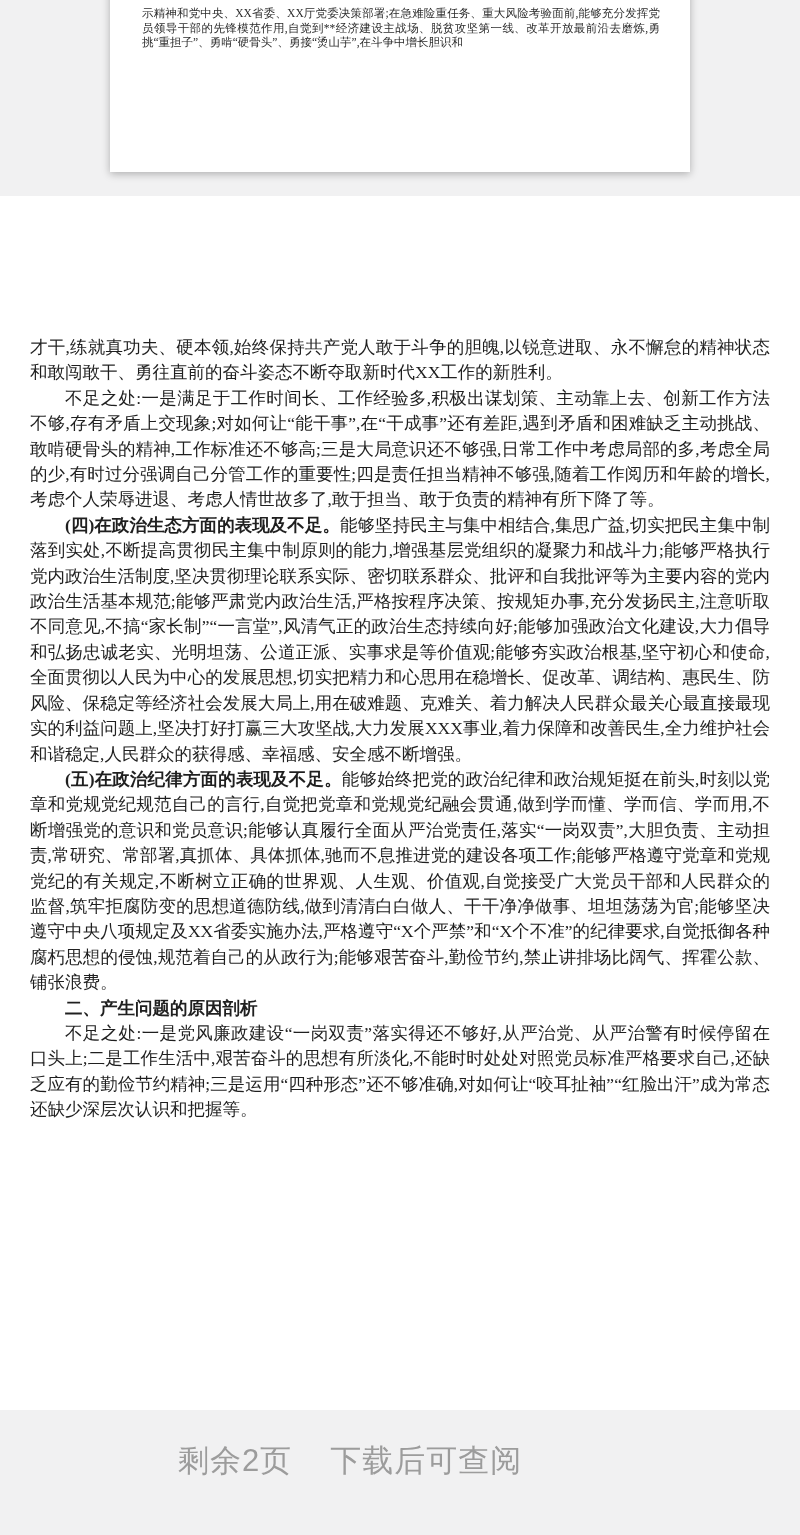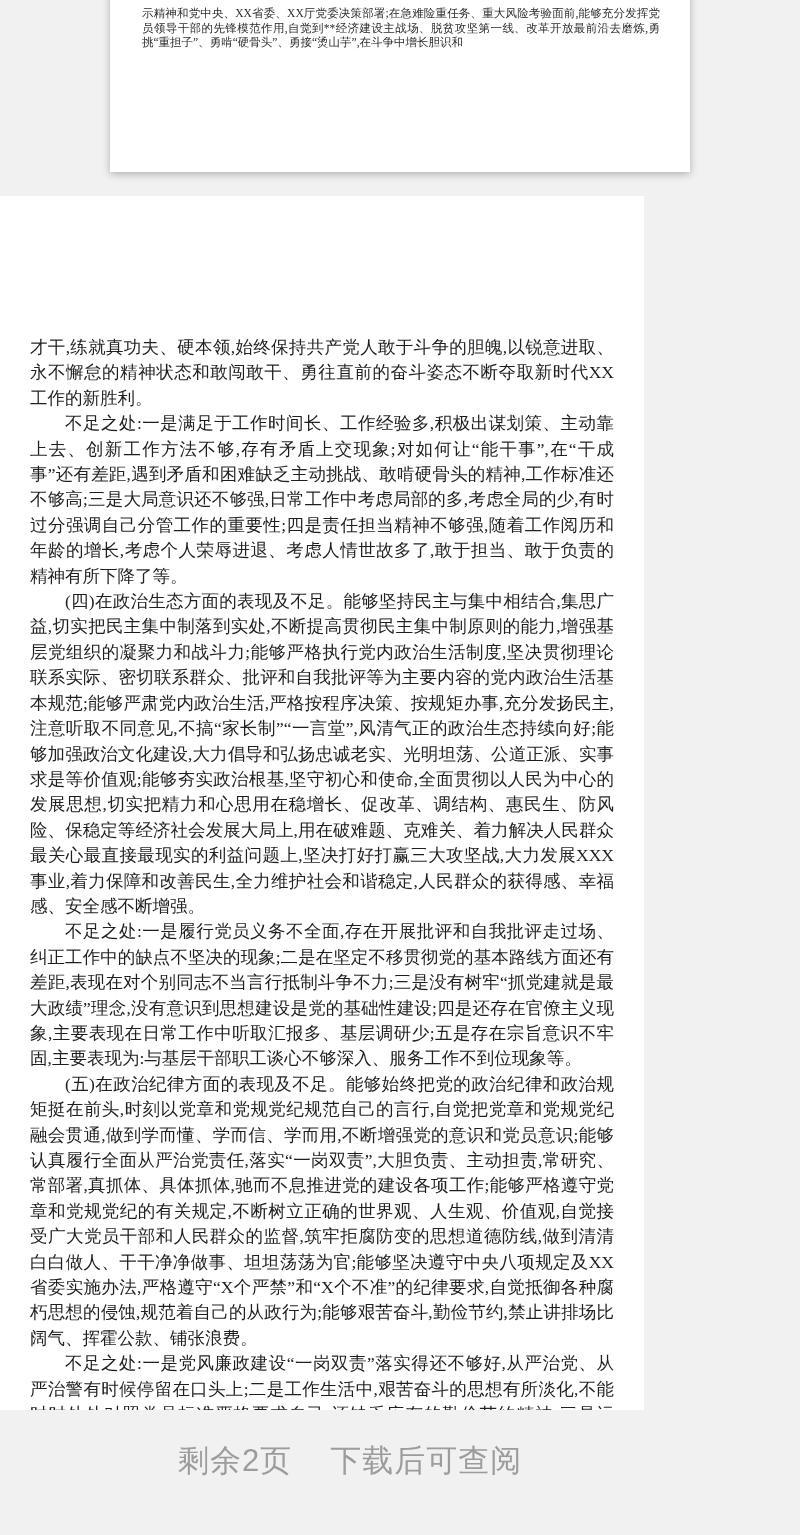--- a/index.html
+++ b/index.html
@@ -29,37 +29,37 @@
     padding: 28px 30px 0 32px;
     font-size: 11.5px;
     line-height: 14.5px;
     text-align: justify;
     color: #2c2c2c;
   }
   
   .page-main {
     left: 0;
     top: 196px;
-    width: 644px;
+    width: 800px;
     height: 1214px;
     padding: 139px 30px 0 30px;
     box-sizing: border-box;
     overflow: hidden;
   }
   .para {
     margin: 0;
     font-size: 17.5px;
     line-height: 25.4px;
     text-align: justify;
     color: #1f1f1f;
     text-indent: 2em;
     word-break: break-all;
   }
   .para.cont { text-indent: 0; }
-  .para .lead { font-weight: normal; }
+  .para .lead { font-weight: bold; }
   
   .footer {
     position: absolute;
     left: 0;
     top: 1440px;
     width: 700px;
     text-align: center;
     color: #9c9c9c;
     font-family: "Liberation Sans", "DejaVu Sans", sans-serif;
     font-size: 31px;
@@ -74,23 +74,22 @@
 <div>
 
   <div class="page page-prev">
     <p class="prev-text">示精神和党中央、XX省委、XX厅党委决策部署;在急难险重任务、重大风险考验面前,能够充分发挥党员领导干部的先锋模范作用,自觉到**经济建设主战场、脱贫攻坚第一线、改革开放最前沿去磨炼,勇挑“重担子”、勇啃“硬骨头”、勇接“烫山芋”,在斗争中增长胆识和</p>
   </div>
 
   <div class="page page-main">
     <p class="para cont"><b class="lead"></b><span>才干,练就真功夫、硬本领,始终保持共产党人敢于斗争的胆魄,以锐意进取、永不懈怠的精神状态和敢闯敢干、勇往直前的奋斗姿态不断夺取新时代XX工作的新胜利。</span></p>
     <p class="para"><b class="lead"></b><span>不足之处:一是满足于工作时间长、工作经验多,积极出谋划策、主动靠上去、创新工作方法不够,存有矛盾上交现象;对如何让“能干事”,在“干成事”还有差距,遇到矛盾和困难缺乏主动挑战、敢啃硬骨头的精神,工作标准还不够高;三是大局意识还不够强,日常工作中考虑局部的多,考虑全局的少,有时过分强调自己分管工作的重要性;四是责任担当精神不够强,随着工作阅历和年龄的增长,考虑个人荣辱进退、考虑人情世故多了,敢于担当、敢于负责的精神有所下降了等。</span></p>
     <p class="para"><b class="lead">(四)在政治生态方面的表现及不足。</b><span>能够坚持民主与集中相结合,集思广益,切实把民主集中制落到实处,不断提高贯彻民主集中制原则的能力,增强基层党组织的凝聚力和战斗力;能够严格执行党内政治生活制度,坚决贯彻理论联系实际、密切联系群众、批评和自我批评等为主要内容的党内政治生活基本规范;能够严肃党内政治生活,严格按程序决策、按规矩办事,充分发扬民主,注意听取不同意见,不搞“家长制”“一言堂”,风清气正的政治生态持续向好;能够加强政治文化建设,大力倡导和弘扬忠诚老实、光明坦荡、公道正派、实事求是等价值观;能够夯实政治根基,坚守初心和使命,全面贯彻以人民为中心的发展思想,切实把精力和心思用在稳增长、促改革、调结构、惠民生、防风险、保稳定等经济社会发展大局上,用在破难题、克难关、着力解决人民群众最关心最直接最现实的利益问题上,坚决打好打赢三大攻坚战,大力发展XXX事业,着力保障和改善民生,全力维护社会和谐稳定,人民群众的获得感、幸福感、安全感不断增强。</span></p>
-    <p class="para"><b class="lead"></b><span>不足之处:一是履行党员义务不全面,存在开展批评和自我批评走过场、纠正工作中的缺点不坚决的现象;二是在坚定不移贯彻党的基本路线方面还有差距,表现在对个别同志不当言行抵制斗争不力;三是没有树牢“抓党建就是最大政绩”理念,没有意识到思想建设是党的基础性建设;四是还存在官僚主义现象,主要表现在日常工作中听取汇报多、基层调研少;五是存在宗旨意识不牢固,主要表现为:与基层干部职工谈心不够深入、服务工作不到位现象等。</span></p>
     <p class="para"><b class="lead">(五)在政治纪律方面的表现及不足。</b><span>能够始终把党的政治纪律和政治规矩挺在前头,时刻以党章和党规党纪规范自己的言行,自觉把党章和党规党纪融会贯通,做到学而懂、学而信、学而用,不断增强党的意识和党员意识;能够认真履行全面从严治党责任,落实“一岗双责”,大胆负责、主动担责,常研究、常部署,真抓体、具体抓体,驰而不息推进党的建设各项工作;能够严格遵守党章和党规党纪的有关规定,不断树立正确的世界观、人生观、价值观,自觉接受广大党员干部和人民群众的监督,筑牢拒腐防变的思想道德防线,做到清清白白做人、干干净净做事、坦坦荡荡为官;能够坚决遵守中央八项规定及XX省委实施办法,严格遵守“X个严禁”和“X个不准”的纪律要求,自觉抵御各种腐朽思想的侵蚀,规范着自己的从政行为;能够艰苦奋斗,勤俭节约,禁止讲排场比阔气、挥霍公款、铺张浪费。</span></p>
+    <p class="para"><b class="lead">二、产生问题的原因剖析</b><span></span></p>
     <p class="para"><b class="lead"></b><span>不足之处:一是党风廉政建设“一岗双责”落实得还不够好,从严治党、从严治警有时候停留在口头上;二是工作生活中,艰苦奋斗的思想有所淡化,不能时时处处对照党员标准严格要求自己,还缺乏应有的勤俭节约精神;三是运用“四种形态”还不够准确,对如何让“咬耳扯袖”“红脸出汗”成为常态还缺少深层次认识和把握等。</span></p>
-    <p class="para"><b class="lead">二、产生问题的原因剖析</b><span></span></p>
   </div>
 
   <div class="footer">
     <span>剩余2页</span><span class="hint">下载后可查阅</span>
   </div>
 
 </div>
 
 </body></html>

